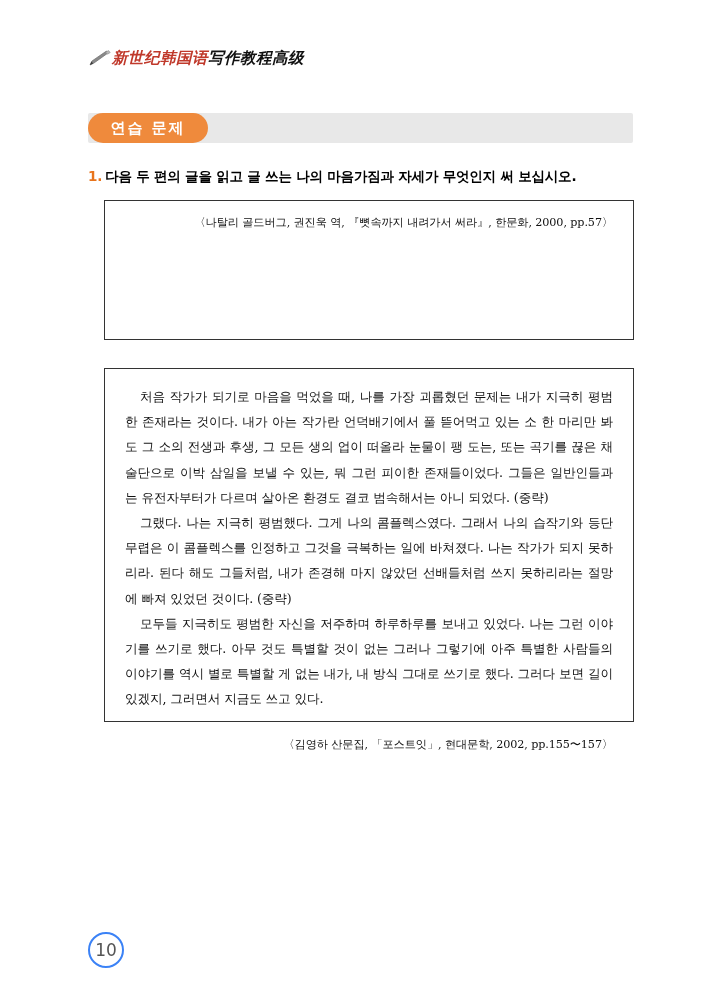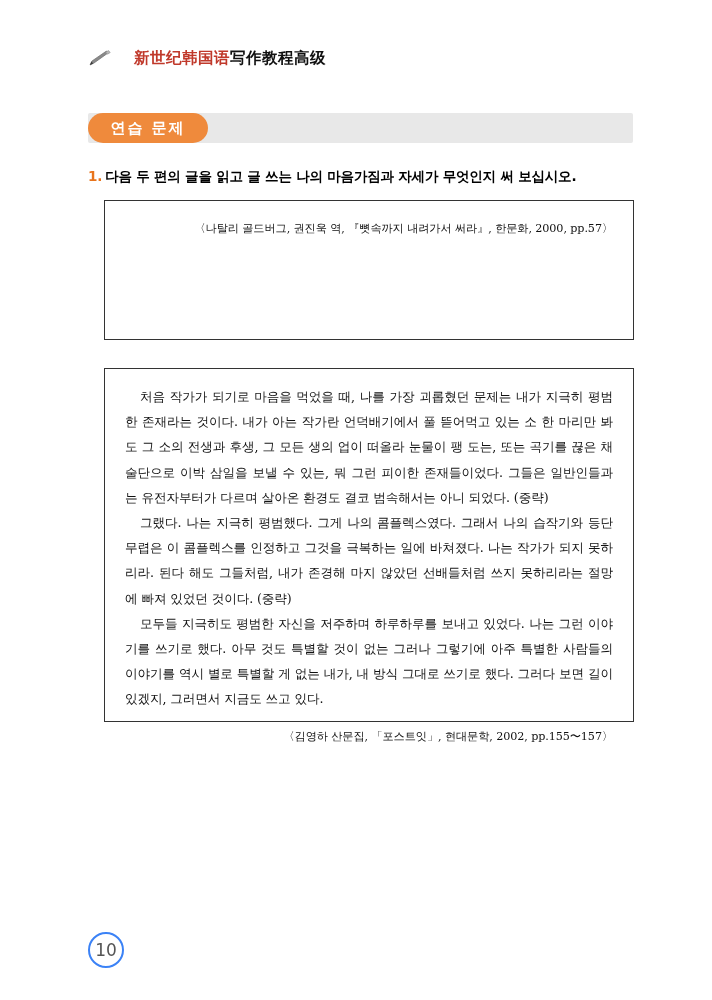--- a/index.html
+++ b/index.html
@@ -23,21 +23,22 @@
     overflow: hidden;
   }
 
   
   .header {
     position: absolute;
     left: 88px;
     top: 48px;
     display: flex;
     align-items: center;
-    gap: 22px;
+    gap: 0;
+    font-style: italic;
   }
   .pen-icon {
     width: 24px;
     height: 18px;
     position: relative;
     display: inline-block;
   }
   .header-title {
     font-family: "DejaVu Serif", "Liberation Serif", serif;
     font-size: 15.5px;
@@ -133,26 +134,25 @@
   .para.indent {
     text-indent: 15px;
   }
   .para + .para {
     margin-top: 0px;
   }
   .source {
     font-family: "DejaVu Serif", "Liberation Serif", serif;
     font-size: 11.2px;
     text-align: right;
-    margin-top: 6px;
     color: #111;
     letter-spacing: -0.1px;
   }
   #quote-box-2 .source {
-    margin-top: 18px;
+    margin-top: 26px;
   }
 
   
   .page-number {
     position: absolute;
     left: 88px;
     top: 932px;
     width: 32px;
     height: 32px;
     border: 2px solid #3b82f6;

